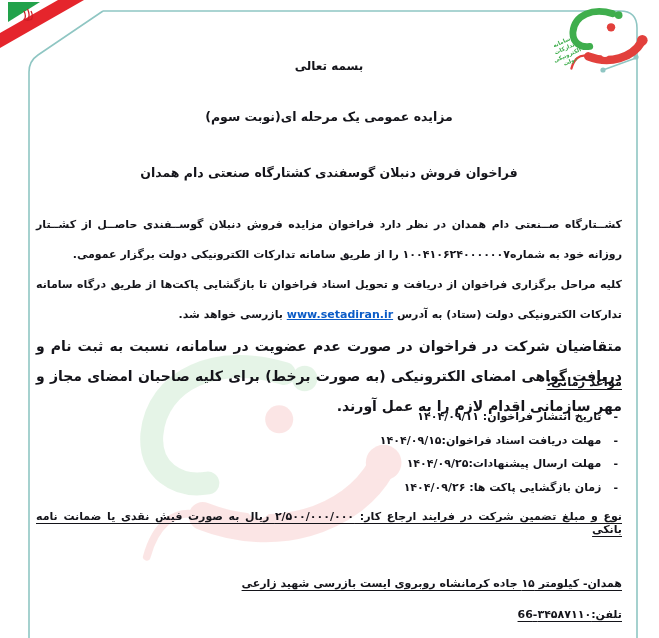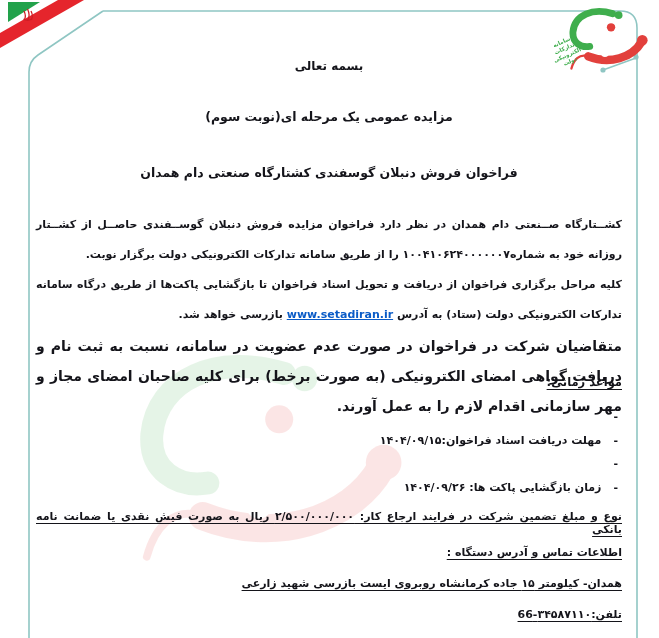--- a/index.html
+++ b/index.html
@@ -86,46 +86,47 @@
     <circle cx="56" cy="62" r="5" fill="#ffffff"></circle>
     <path d="M34,66 C22,62 15,71 12,82" fill="none" stroke="#e2403c" stroke-width="3" stroke-linecap="round"></path>
   </svg>
 
   <div id="bismillah" class="blk center">بسمه تعالی</div>
 
   <div id="title" class="blk center">مزایده عمومی یک مرحله ای(نوبت سوم)</div>
 
   <div id="subtitle" class="blk center">فراخوان فروش دنبلان گوسفندی کشتارگاه صنعتی دام همدان</div>
 
-  <p id="p1" class="blk just">کشــتارگاه صــنعتی دام همدان در نظر دارد فراخوان مزایده فروش دنبلان گوســفندی حاصــل از کشــتار روزانه خود  به شماره۱۰۰۴۱۰۶۲۴۰۰۰۰۰۰۷ را از طریق سامانه تدارکات الکترونیکی دولت برگزار نوبت.</p>
+  <p id="p1" class="blk just">کشــتارگاه صــنعتی دام همدان در نظر دارد فراخوان مزایده فروش دنبلان گوســفندی حاصــل از کشــتار روزانه خود  به شماره۱۰۰۴۱۰۶۲۴۰۰۰۰۰۰۷ را از طریق سامانه تدارکات الکترونیکی دولت برگزار عمومی.</p>
 
   <p id="p2" class="blk just"><span>کلیه مراحل برگزاری فراخوان از دریافت و تحویل اسناد فراخوان تا بازگشایی پاکت‌ها از طریق درگاه سامانه تدارکات الکترونیکی دولت (ستاد) به آدرس </span><a class="site-link">www.setadiran.ir</a><span> بازرسی خواهد شد.</span></p>
 
   <p id="p3" class="blk just">متقاضیان شرکت در فراخوان در صورت عدم عضویت در سامانه، نسبت به ثبت نام و دریافت گواهی امضای الکترونیکی (به صورت برخط) برای کلیه صاحبان امضای مجاز و مهر سازمانی اقدام لازم را به عمل آورند.</p>
 
   <div id="sched-h" class="blk u">مواعد زمانی:</div>
 
   <div id="bullets" class="blk">
     <div class="bullet-row">
       <span class="dash">-</span>
+      <span>تاریخ انتشار فراخوان: ۱۴۰۴/۰۹/۱۱</span>
     </div>
     <div class="bullet-row">
       <span class="dash">-</span>
       <span>مهلت دریافت اسناد فراخوان:۱۴۰۴/۰۹/۱۵</span>
     </div>
     <div class="bullet-row">
       <span class="dash">-</span>
+      <span>مهلت ارسال پیشنهادات:۱۴۰۴/۰۹/۲۵</span>
     </div>
     <div class="bullet-row">
       <span class="dash">-</span>
       <span>زمان بازگشایی پاکت ها: ۱۴۰۴/۰۹/۲۶</span>
     </div>
   </div>
 
   <div id="guarantee" class="blk u just">نوع و مبلغ تضمین شرکت در فرایند ارجاع کار: ۲/۵۰۰/۰۰۰/۰۰۰ ریال به صورت فیش نقدی یا ضمانت نامه بانکی</div>
 
-  <div id="contact-h" class="blk u">اطلاعات تماس و آدرس دستگاه :</div>
 
   <div id="address" class="blk u">همدان- کیلومتر ۱۵ جاده کرمانشاه روبروی ایست بازرسی شهید زارعی</div>
 
   <div id="phone" class="blk u">تلفن:۳۴۵۸۷۱۱۰-66</div>
 
 </div>
 
 </body></html>

